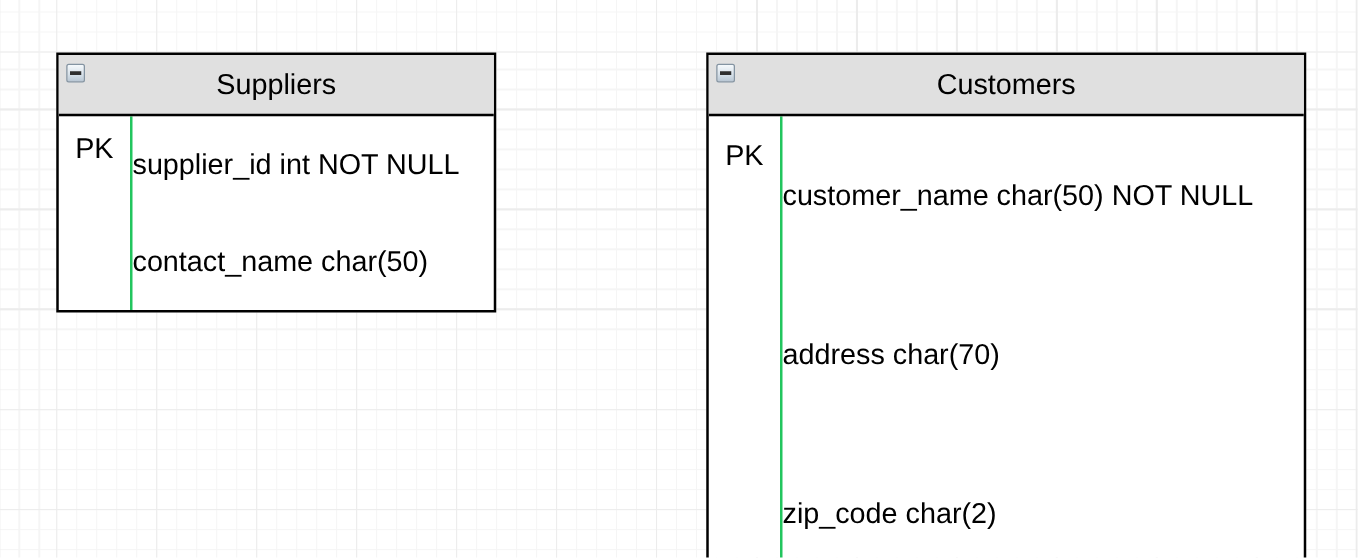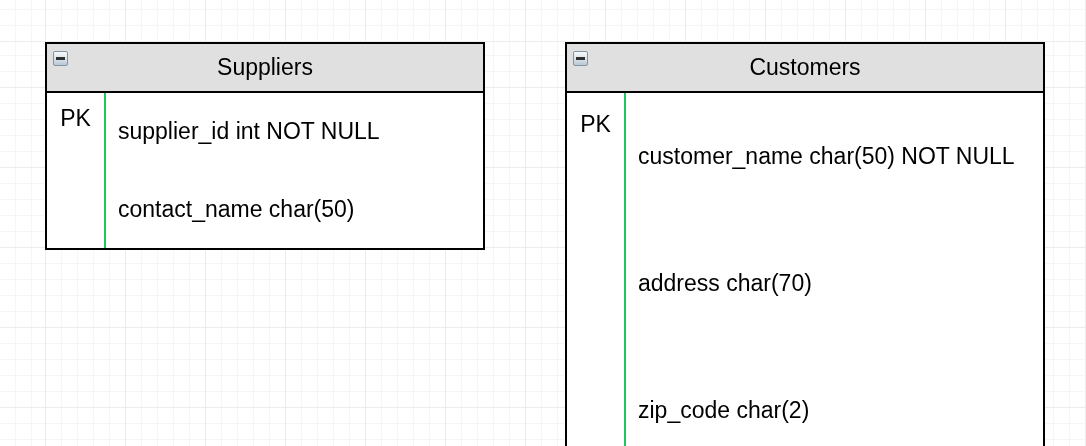--- a/index.html
+++ b/index.html
@@ -20,21 +20,21 @@
 
   .entity {
     position: absolute;
     background: #ffffff;
     border: 2px solid #000000;
     box-sizing: border-box;
     display: flex;
     flex-direction: column;
     font-size: 23px;
   }
-  .entity.suppliers { left: 45px; top: 42px; width: 440px; height: 208px; }
+  .entity.suppliers { left: 45px; top: 42px; width: 352px; height: 208px; }
   .entity.customers { left: 565px; top: 42px; width: 480px; height: 434px; }
 
   .entity-header {
     flex: 0 0 47px;
     background: #e0e0e0;
     border-bottom: 2px solid #000000;
     position: relative;
     display: flex;
     align-items: center;
     justify-content: center;
@@ -85,21 +85,20 @@
     flex: 1 1 auto;
     display: flex;
     flex-direction: column;
     overflow: hidden;
     min-width: 0;
   }
   .field-row {
     flex: 1 1 0;
     display: flex;
     align-items: center;
-    padding-left: 12px;
     white-space: nowrap;
     overflow: hidden;
     text-align: center;
   }
 </style>
 </head>
 <body>
 
 <div class="entity suppliers">
   <div class="entity-header">

